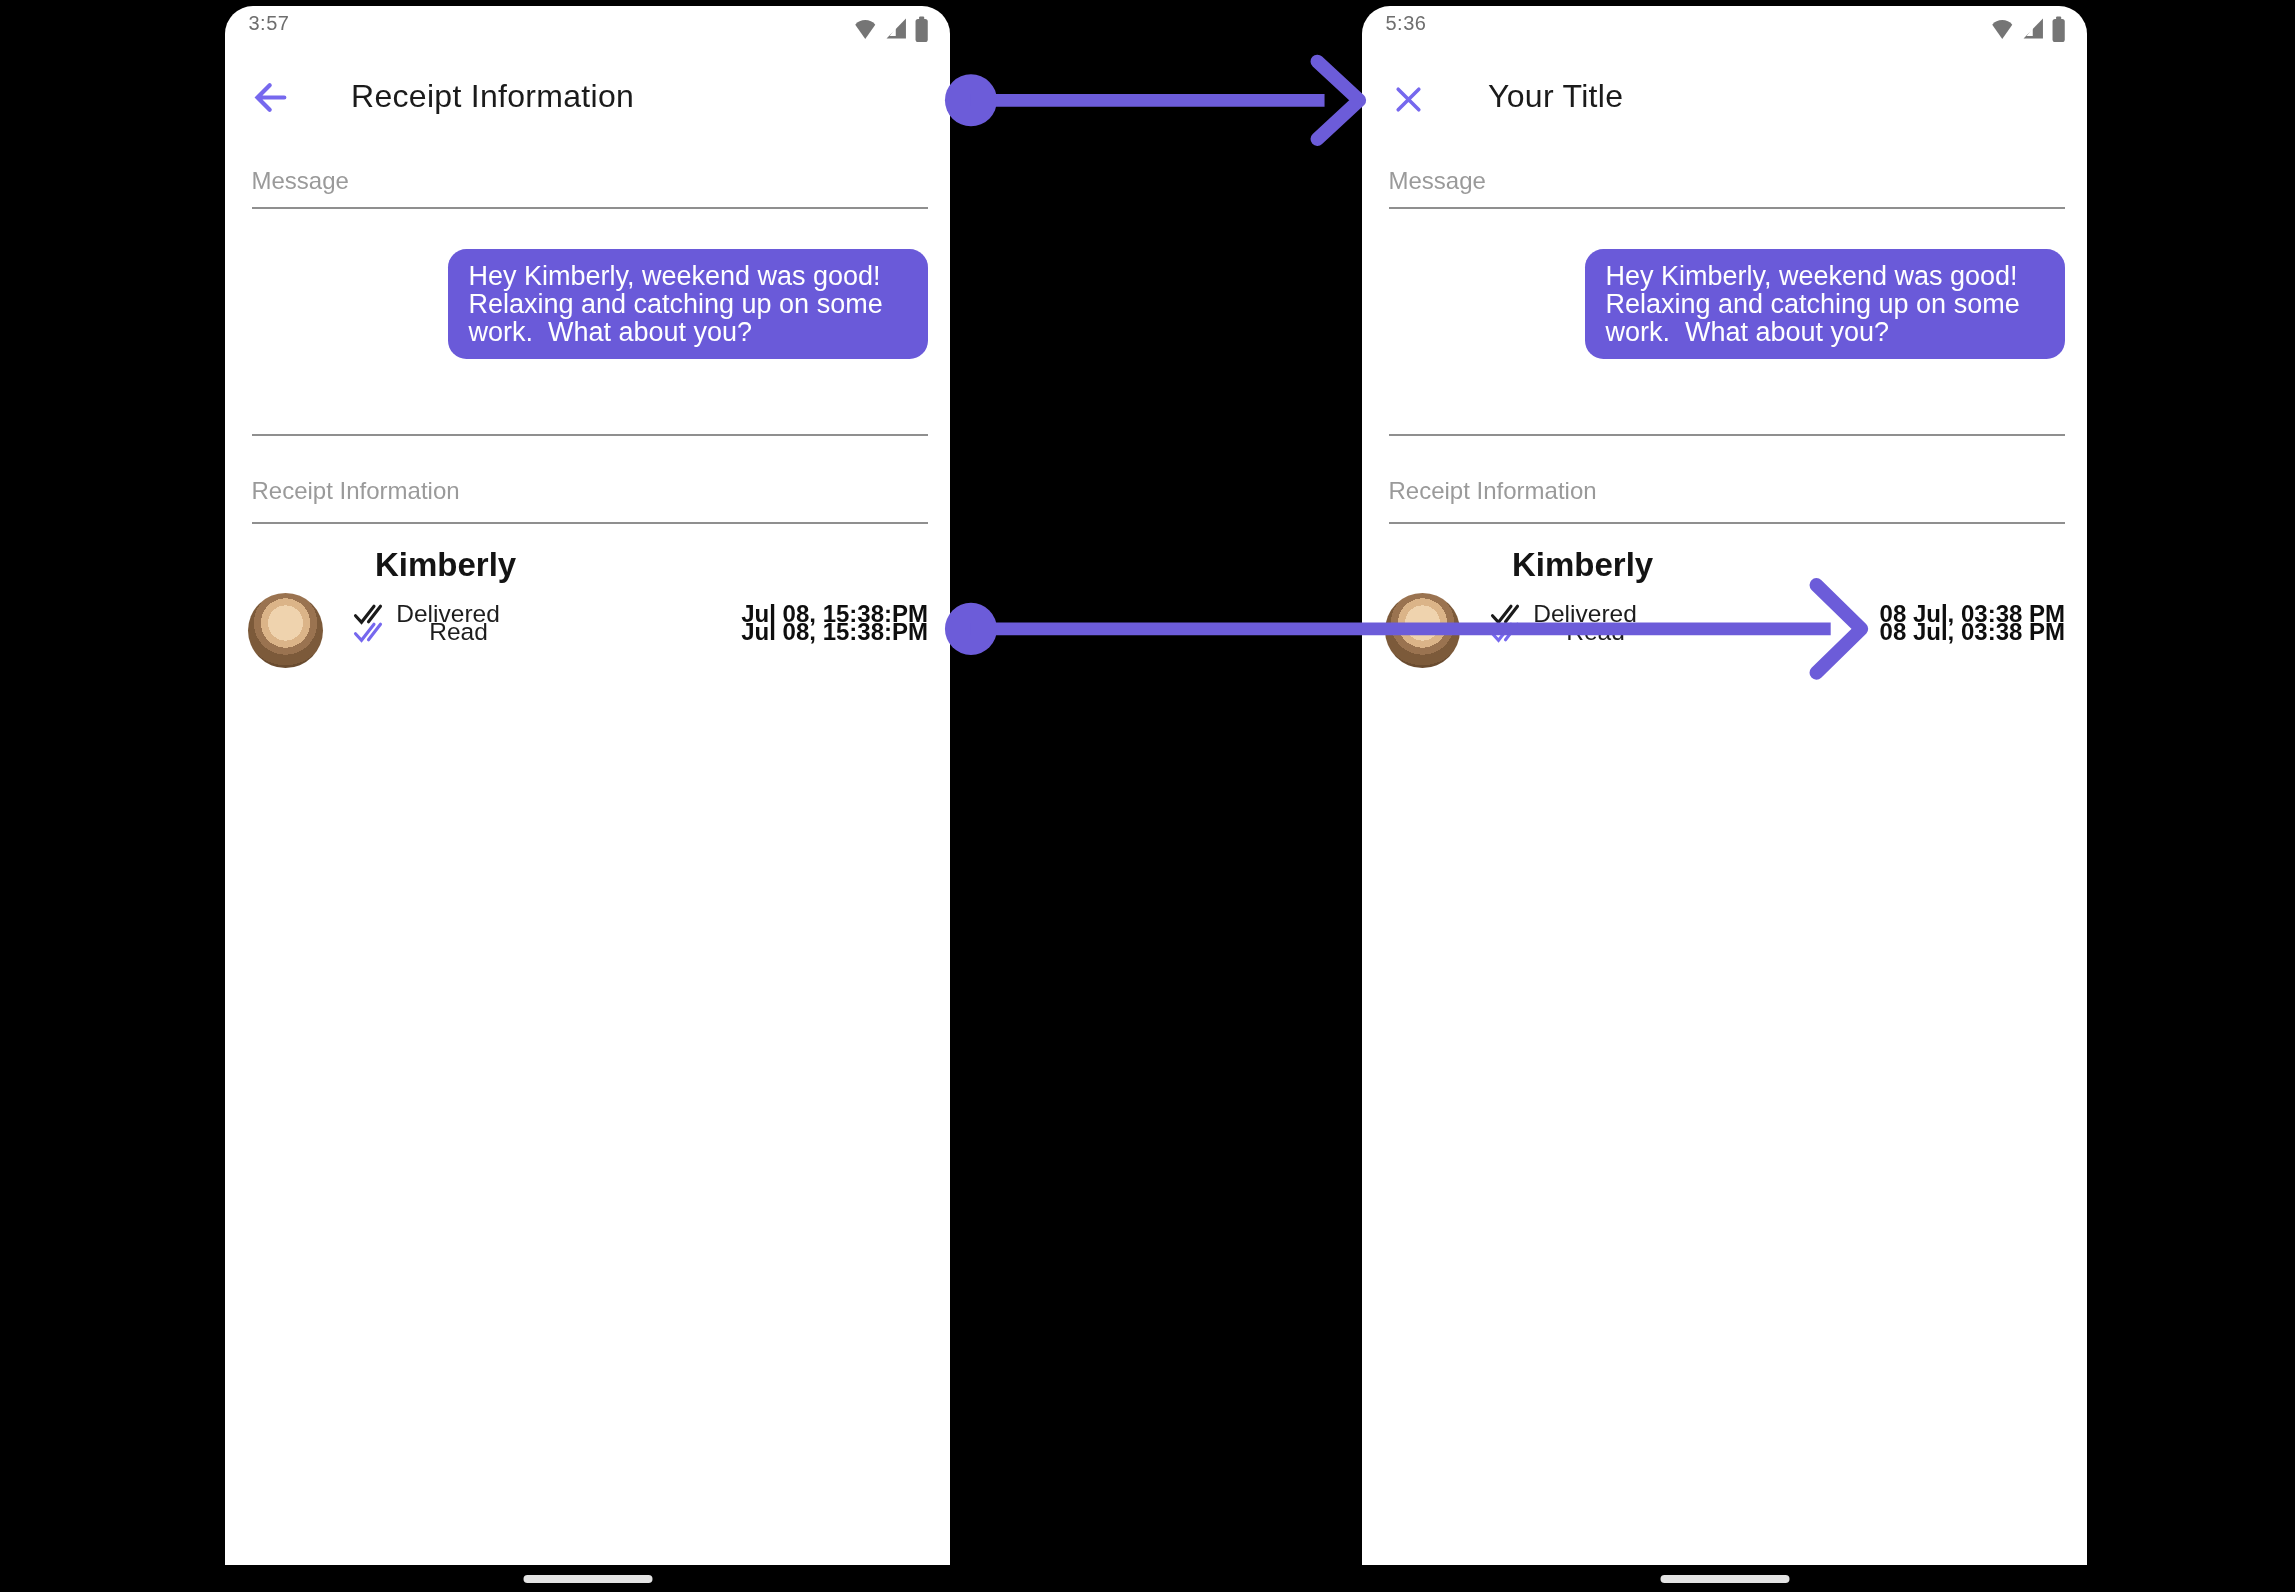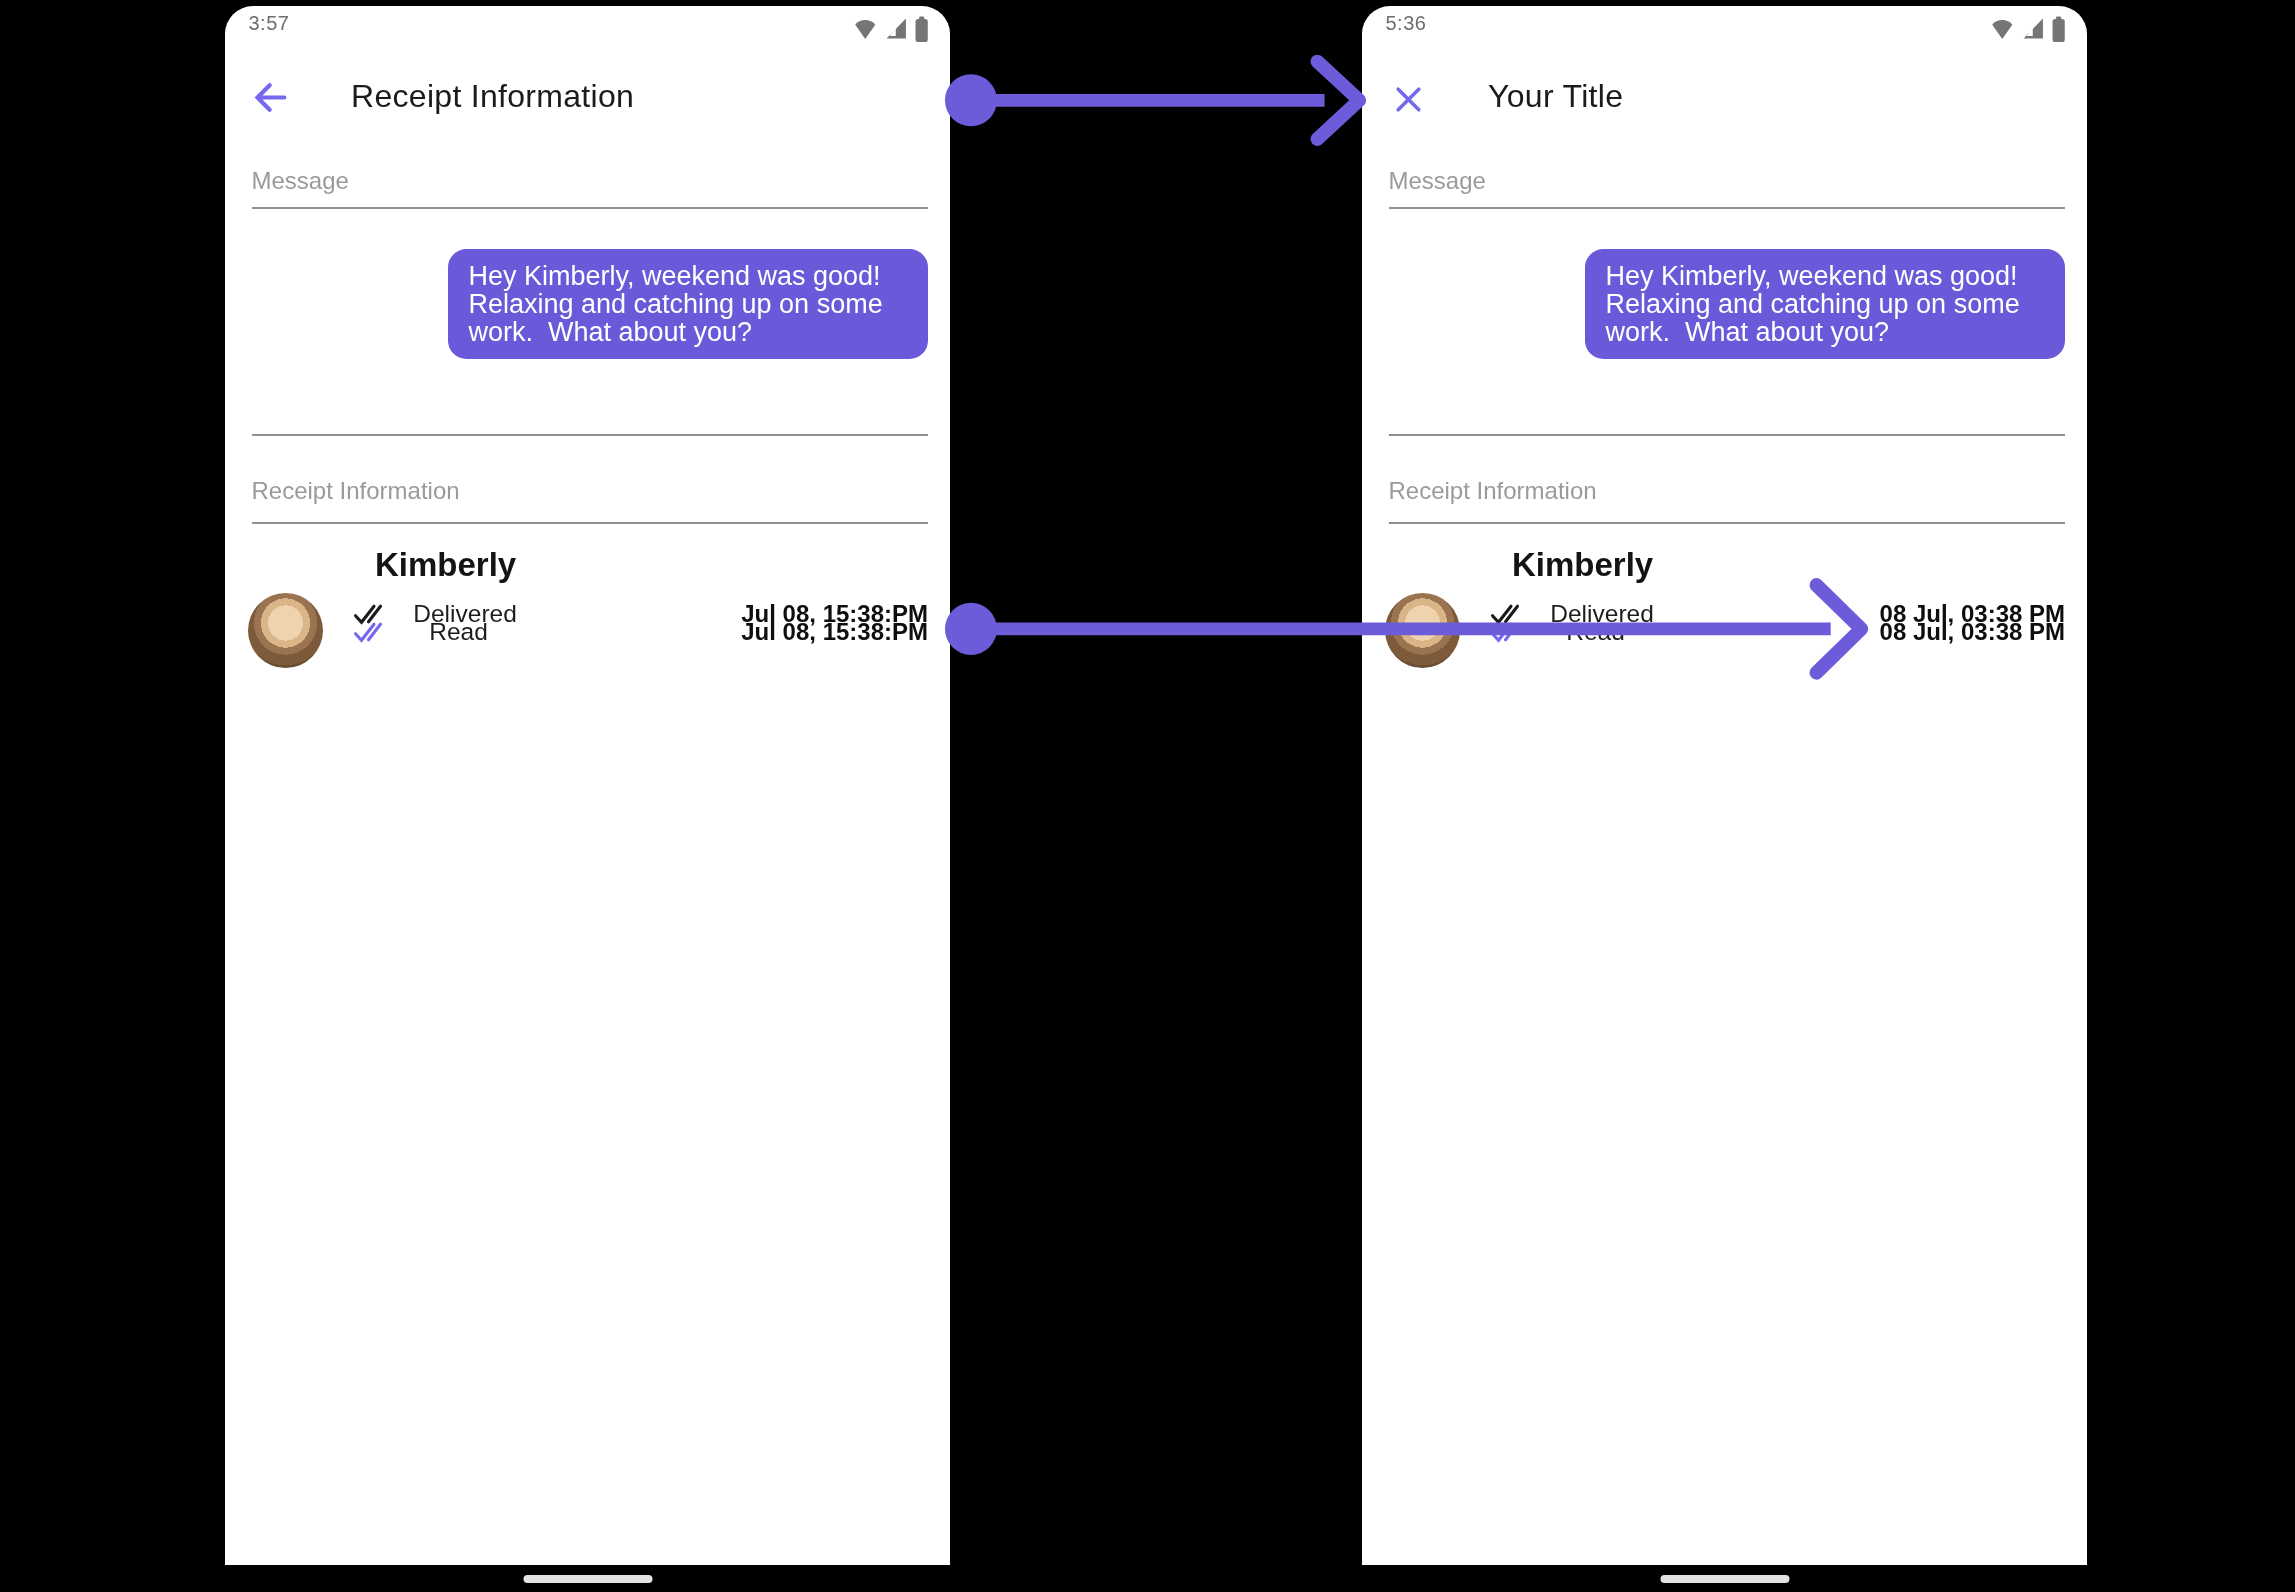--- a/index.html
+++ b/index.html
@@ -32,21 +32,21 @@
     font-size:27px;line-height:28px;color:#fff;white-space:pre-wrap;
   }
 
   .contact-name{position:absolute;left:126px;top:540px;font-size:33px;font-weight:700;color:#141414;margin-left:24px;}
   .avatar{
     position:absolute;left:23px;top:587px;width:75px;height:75px;border-radius:50%;
     background:
       radial-gradient(circle at 50% 40%, #efd3ae 0 30%, #dbb488 30% 42%, #9a7350 42% 54%, #7c5a3a 54% 72%, #6a4c30 72% 100%);
   }
   .receipt-row{position:absolute;left:128px;right:22px;height:33px;display:flex;align-items:center;}
-  .row-1{top:592px;gap:17px;}
+  .row-1{top:592px;}
   .row-2{top:610px;gap:33px;}
   .check-icon{margin-right:13.3px;flex:0 0 auto;display:block;}
   .row-status{font-size:24.5px;color:#1d1d1d;}
   .row-time{margin-left:auto;font-size:24px;font-weight:700;color:#0e0e0e;}
 
   
   .bottom-nav{position:absolute;left:0;right:0;bottom:0;height:27.6px;background:#000;}
   .home-indicator{position:absolute;left:50%;top:10.2px;transform:translateX(-50%);
     width:129px;height:8.2px;border-radius:4.6px;background:#e3e3e3;}
 

